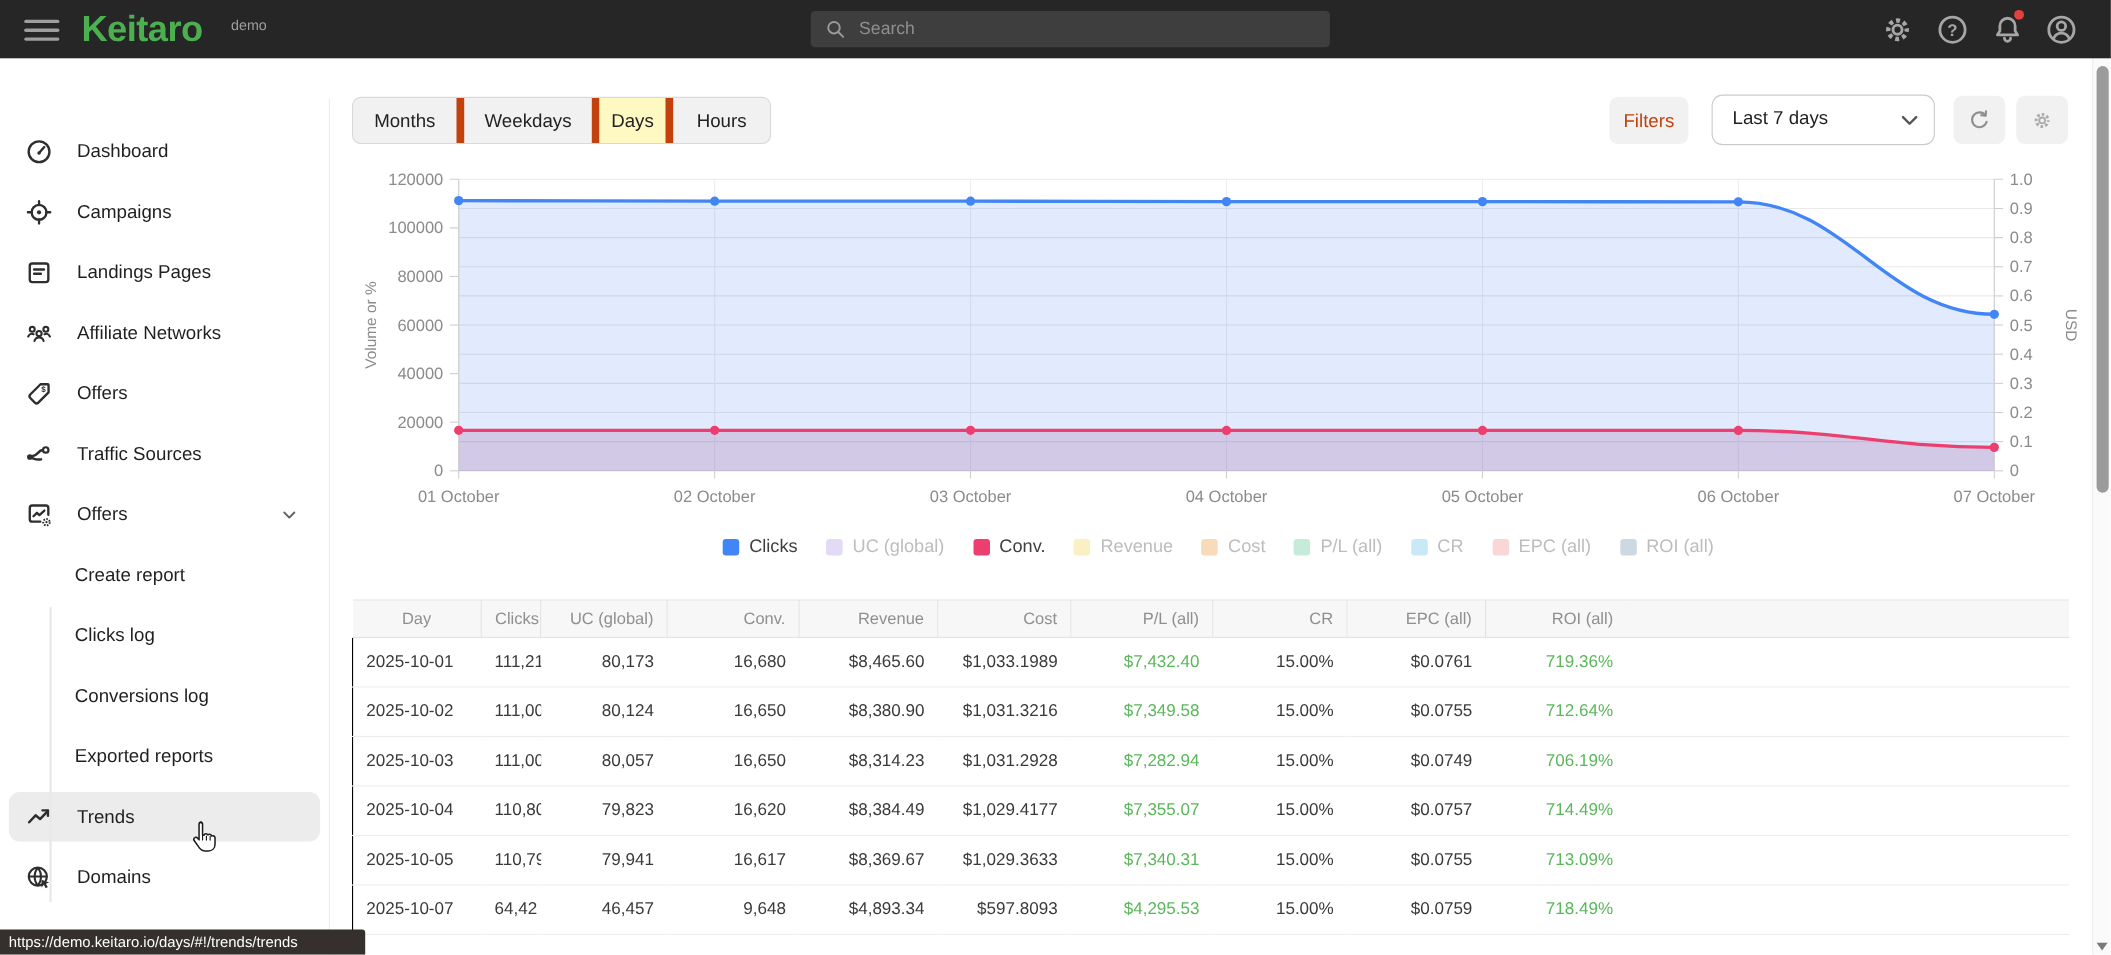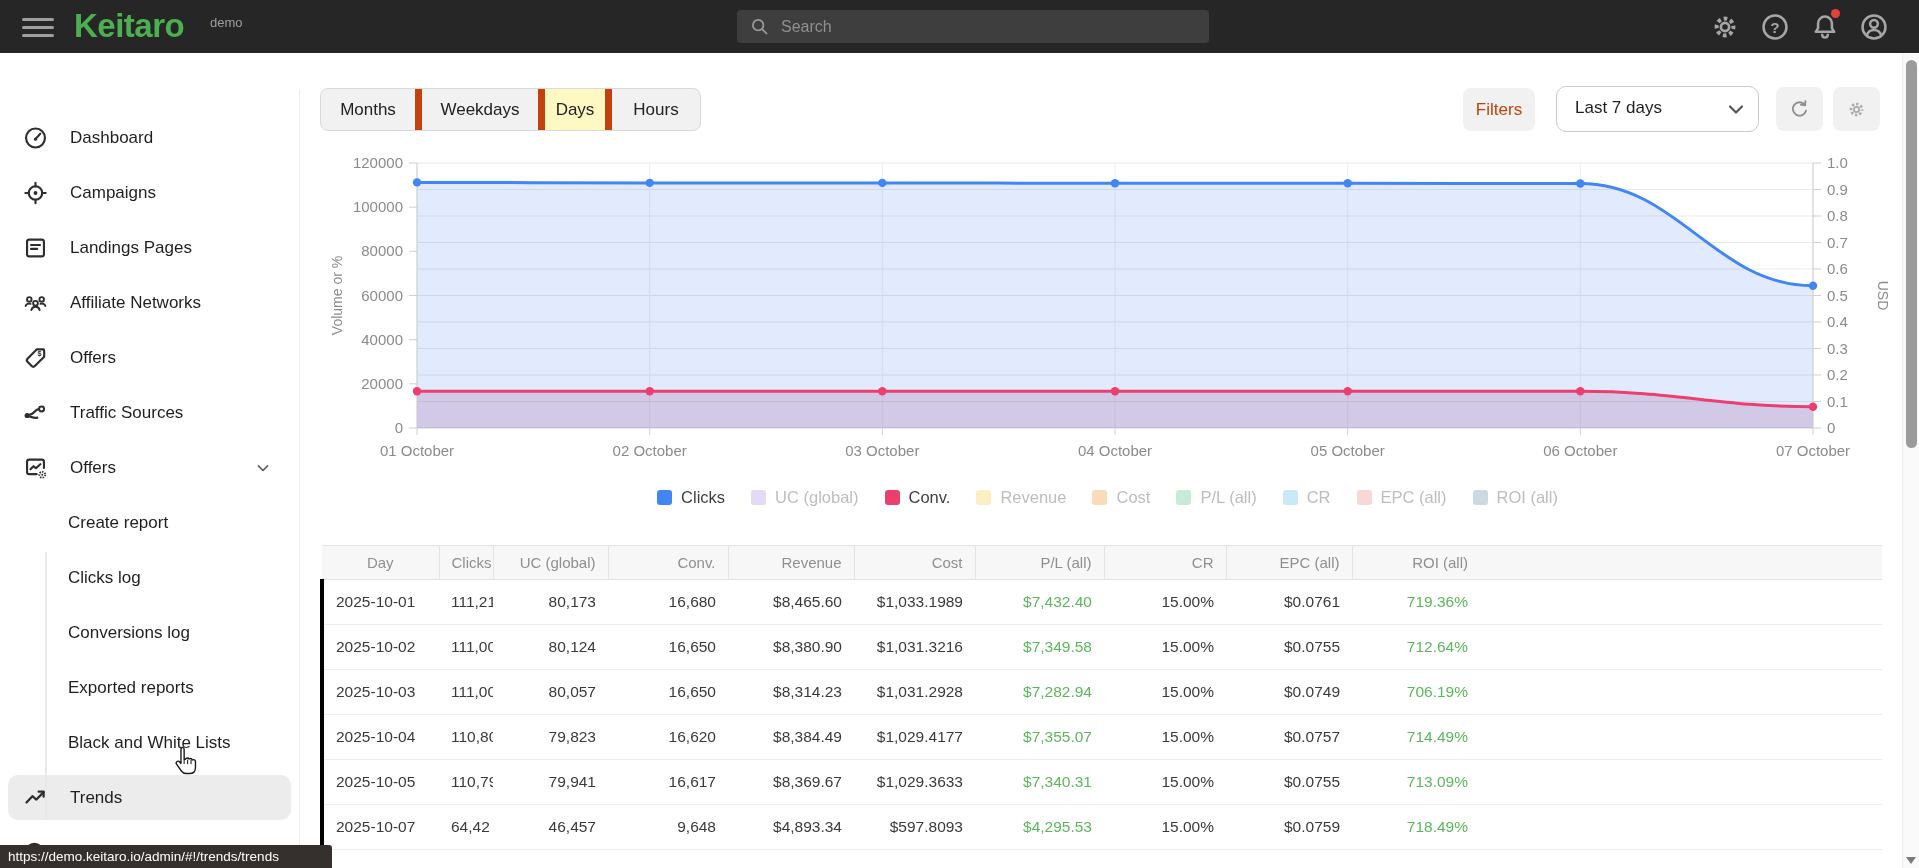--- a/index.html
+++ b/index.html
@@ -62,21 +62,21 @@
   .table-wrap { position:absolute; left:320px; top:545px; width:1560px; }
   table { border-collapse:collapse; table-layout:fixed; width:1560px; }
   th { height:34px; background:#f7f7f7; color:#8f8f8f; font-weight:400; font-size:15px;
     border:1px solid #e3e3e3; border-left:none; padding:0 12px; white-space:nowrap; overflow:hidden; }
   th:first-child { text-align:center; }
   th.num { text-align:right; }
   th.filler { border-right:none; }
   th:nth-last-child(2) { border-right:none; }
   td { height:45px; font-size:15.5px; color:#3a3a3a; border-bottom:1px solid #ededed; padding:0 12px;
     white-space:nowrap; overflow:hidden; }
-  td.day { border-left:4px solid #000000; padding-left:12px; text-align:left; }
+  td.day { border-left:1px solid #000000; padding-left:12px; text-align:left; }
   td.num { text-align:right; }
   td.pos { color:#5bb75b; }
 
   
   .scrollbar { position:absolute; right:0; top:53px; width:17px; height:815px; background:#fafafa; border-left:1px solid #ededed; z-index:5; }
   .thumb { position:absolute; left:3px; top:7px; width:11px; height:388px; border-radius:6px; background:#9b9b9b; cursor:pointer; }
   .scroll-arrow { position:absolute; left:3px; bottom:4px; width:0; height:0; border-left:5.5px solid transparent;
     border-right:5.5px solid transparent; border-top:7px solid #7a7a7a; cursor:pointer; }
   .status-tip { position:absolute; left:0; top:845px; height:23px; width:332px; background:#35302e; color:#fff; font-size:13.5px;
     line-height:23px; padding-left:8px; z-index:10; border-top-right-radius:3px; white-space:nowrap; }
@@ -194,23 +194,20 @@
     <span class="lbl">Create report</span>
   </div>
   <div class="side-item sub">
     <span class="lbl">Clicks log</span>
   </div>
   <div class="side-item sub">
     <span class="lbl">Conversions log</span>
   </div>
   <div class="side-item sub">
     <span class="lbl">Exported reports</span>
-  </div>
-  <div class="side-item sub">
-    <span class="lbl">Black and White Lists</span>
   </div>
   <div class="side-item active">
     <svg class="icn" viewBox="0 0 24 24">
       <path d="M4 16l5.2-5.6 3.6 3 6.4-6.6" fill="none" stroke="#2e2e2e" stroke-width="2" stroke-linecap="round" stroke-linejoin="round"></path>
       <path d="M14.8 6.4h4.4v4.4" fill="none" stroke="#2e2e2e" stroke-width="2" stroke-linecap="round" stroke-linejoin="round"></path>
     </svg>
     <span class="lbl">Trends</span>
   </div>
   <div class="side-item">
     <svg class="icn" viewBox="0 0 24 24">
@@ -490,19 +487,19 @@
           <td></td>
         </tr>
       </tbody>
     </table>
 </div>
 
 <div class="scrollbar">
   <div class="thumb"></div>
   <div class="scroll-arrow"></div>
 </div>
-<div class="status-tip">https://demo.keitaro.io/admin/#!/trends/trends</div>
+<div class="status-tip">https://demo.keitaro.io/days/#!/trends/trends</div>
 <div class="cursor">
   <svg width="34" height="36" viewBox="0 0 32 34">
     <path d="M11.3 3.2c1.2 0 2 .9 2 2v9l1.2.2c.2-.7 1-1.2 1.7-1.2.7 0 1.4.4 1.7 1 .3-.3.8-.5 1.3-.5.9 0 1.6.6 1.8 1.4.3-.2.7-.3 1-.3 1.1 0 2 .9 2 2v5.3c0 3.5-2.3 5.8-5.8 5.8h-3c-2 0-3.4-.9-4.5-2.4l-4.6-6.5c-.5-.8-.4-1.8.4-2.4.7-.6 1.8-.5 2.4.2l1.4 1.6V5.2c0-1.1.9-2 2-2z" fill="#fff" stroke="#1a1a1a" stroke-width="1.3" stroke-linejoin="round"></path>
     <path d="M13.3 14.5v4 M16.6 15.2v3.4 M19.8 15.4v3.2" stroke="#1a1a1a" stroke-width="1" stroke-linecap="round" fill="none"></path>
   </svg>
 </div>
 
 </body></html>

